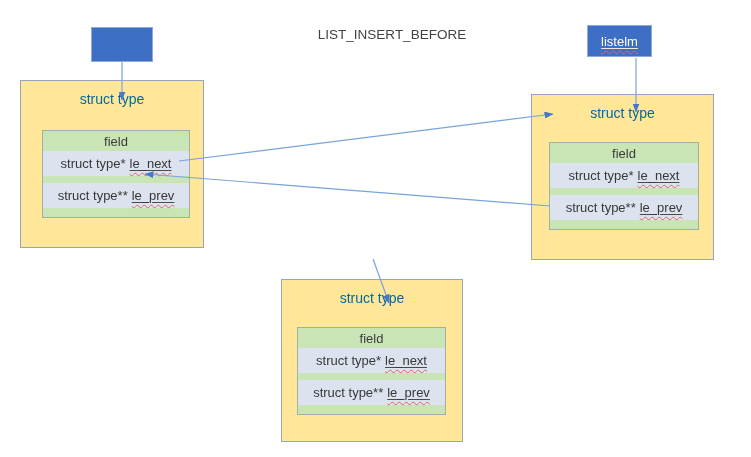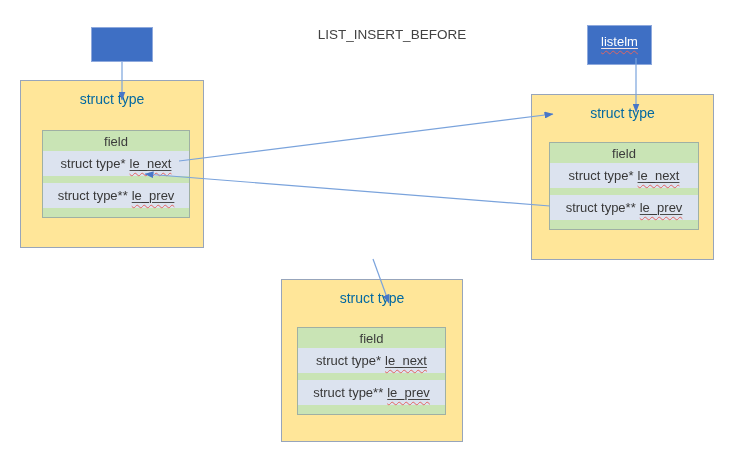--- a/index.html
+++ b/index.html
@@ -97,21 +97,21 @@
   
   .pointer {
     position: absolute;
     background: #3e6fc4;
     border: 1px solid #8ea9dd;
     color: #ffffff;
     font-size: 13px;
     text-align: center;
   }
   #ptr-unlabeled { left: 91px;  top: 27px;  width: 62px; height: 35px; }
-  #ptr-listelm   { left: 587px; top: 25px;  width: 65px; height: 40px; line-height: 31px; }
+  #ptr-listelm   { left: 587px; top: 25px;  width: 65px; height: 32px; line-height: 31px; }
   #ptr-elm       { left: 340px; top: 222px; width: 63px; height: 36px; line-height: 34px; }
 
   
   .arrow-layer {
     position: absolute;
     left: 0; top: 0;
     width: 751px; height: 457px;
     pointer-events: none;
     z-index: 5;
   }

